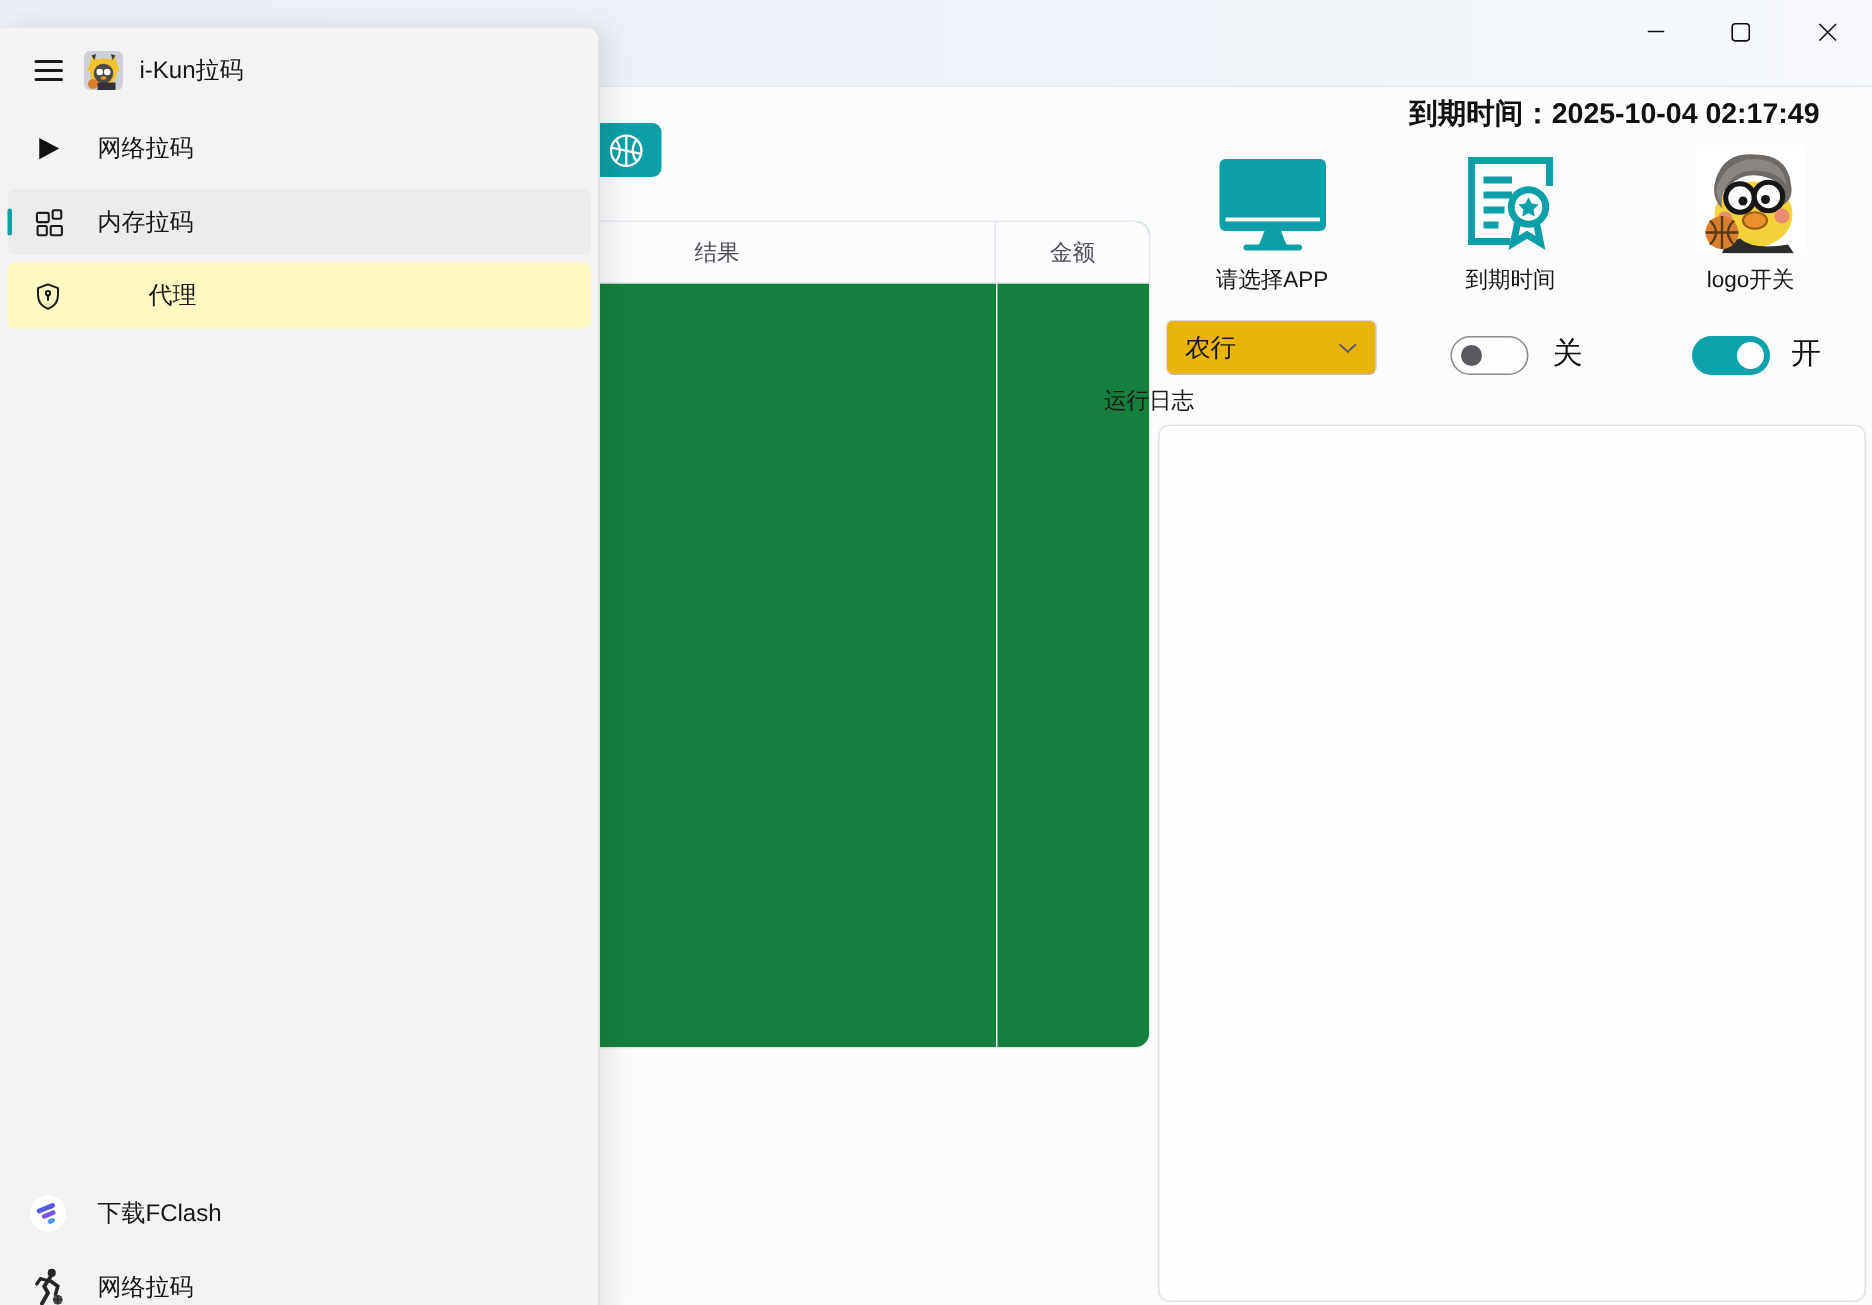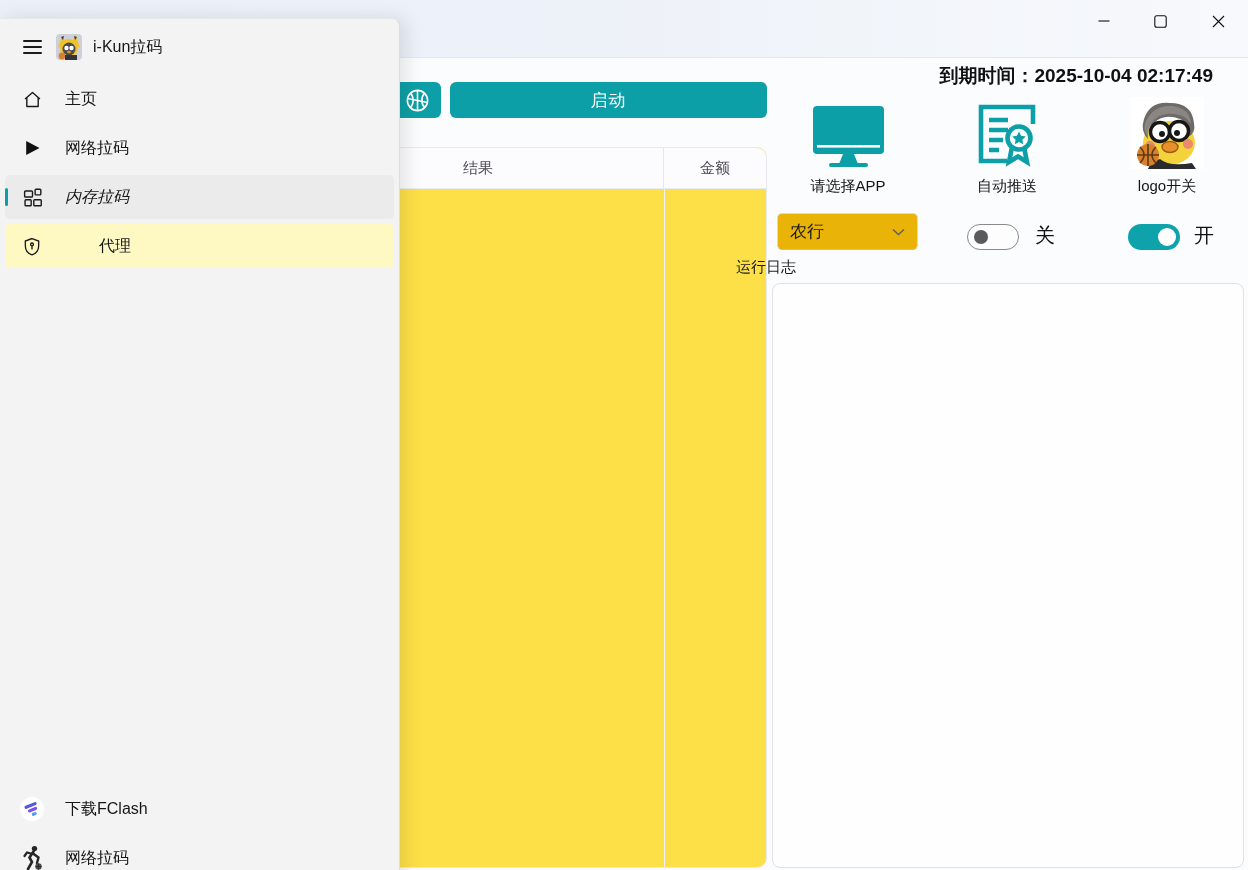--- a/index.html
+++ b/index.html
@@ -12,21 +12,21 @@
   .titlebar { position:absolute; left:0; top:0; width:1248px; height:58px;
     background:linear-gradient(90deg,#EBF0F8 0%,#EDF1F8 45%,#F7F9FC 100%);
     border-bottom:1px solid #E4E7EC; }
   .win-btn { position:absolute; top:0; width:46px; height:42px; display:flex; align-items:center; justify-content:center; background:transparent; border:none; cursor:pointer; }
   .win-btn svg { display:block; }
 
   
   .icon-btn { position:absolute; left:393px; top:82px; width:48px; height:36px; background:#0D9FA7; border:none; border-radius:6px; display:flex; align-items:center; justify-content:center; cursor:pointer; }
   .start-btn { position:absolute; left:450px; top:82px; width:317px; height:36px; background:#0D9FA7; border:none; border-radius:6px; color:#fff; font-size:17px; display:flex; align-items:center; justify-content:center; cursor:pointer; letter-spacing:1px; }
 
-  .table { position:absolute; left:292px; top:147px; width:475px; height:721px; background:#fde047; border:1px solid #E8E9EE; border-radius:10px; overflow:hidden; }
+  .table { position:absolute; left:292px; top:147px; width:475px; height:552px; background:#15803d; border:1px solid #E8E9EE; border-radius:10px; overflow:hidden; }
   .table-header { display:flex; height:41px; background:#FCFCFE; border-bottom:1px solid #ECECF0; }
   .th { display:flex; align-items:center; justify-content:center; font-size:15px; color:#4C4C52; }
   .th-result { width:371px; border-right:1px solid #E6E6EB; }
   .th-amount { flex:1; }
   .table-body { position:relative; height:680px; }
   .col-divider { position:absolute; left:371px; top:0; bottom:0; width:1px; background:#F0F1F6; }
 
   
   .expiry { position:absolute; top:63px; left:770px; width:443px; text-align:right; font-size:19px; font-weight:600; color:#111; }
 
@@ -60,21 +60,21 @@
   .sb-header { display:flex; align-items:center; height:56px; padding-left:12px; }
   .hamburger { width:40px; height:36px; border:none; background:transparent; border-radius:5px; display:flex; flex-direction:column; justify-content:center; gap:4px; align-items:center; cursor:pointer; }
   .hamburger span { display:block; width:19px; height:2px; background:#1a1a1a; border-radius:1px; }
   .sb-appicon { width:26px; height:26px; margin-left:4px; border-radius:4px; overflow:hidden; flex:0 0 auto; }
   .sb-title { margin-left:11px; font-size:16px; color:#161616; }
 
   .sb-nav { padding:2px 5px 0 5px; }
   .sb-item { position:relative; display:flex; align-items:center; height:44px; margin-bottom:5px; border-radius:5px; cursor:pointer; padding-left:15px; }
   .sb-item .sbicon { width:24px; display:flex; justify-content:center; color:#1a1a1a; }
   .sb-item .sblabel { margin-left:21px; font-size:16px; color:#161616; }
-  .sb-item.selected { background:#EBEBEC;font-style:italic; }
+  .sb-item.selected { background:#EBEBEC; }
   .sb-item.hovered  { background:#fef9c3;gap:34px; }
   .sb-item .indicator { position:absolute; left:0; top:13px; width:3px; height:18px; border-radius:2px; background:#0D9FA7; }
 
   .sb-spacer { flex:1; }
   .sb-footer { padding:0 5px 6px 5px; }
 </style>
 </head>
 <body>
 
 <div class="window">
@@ -100,21 +100,20 @@
     <svg width="27" height="27" viewBox="0 0 24 24">
       <g fill="none" stroke="#fff" stroke-width="1.4">
         <circle cx="12" cy="12" r="9"></circle>
         <path d="M5.6 5.2 C9 9 9 15 5.4 18.6"></path>
         <path d="M18.4 5.2 C15 9 15 15 18.6 18.6"></path>
         <path d="M12 3 L12 21"></path>
         <path d="M3.2 10.2 L20.8 13.8"></path>
       </g>
     </svg>
   </button>
-  <button class="start-btn">启动</button>
 
   <div class="table">
     <div class="table-header">
       <div class="th th-result">结果</div>
       <div class="th th-amount">金额</div>
     </div>
     <div class="table-body">
       <div class="col-divider"></div>
     </div>
   </div>
@@ -138,21 +137,21 @@
       <svg width="64" height="66" viewBox="0 0 64 66">
         <g fill="none" stroke="#0D9FA7" stroke-width="4.6">
           <path d="M58 21 V4 H6 V58 H32"></path>
           <path d="M14 17 H33 M14 27 H33 M14 37 H28 M14 47 H24"></path>
           <circle cx="44" cy="35" r="11.5"></circle>
         </g>
         <path d="M44 28.5 l2.1 4.2 4.6.7 -3.3 3.3 .8 4.6 -4.2-2.2 -4.2 2.2 .8-4.6 -3.3-3.3 4.6-.7 z" fill="#0D9FA7"></path>
         <path d="M37 44 l-3 15 9-5.5 9 5.5 -3-15" fill="none" stroke="#0D9FA7" stroke-width="4.6"></path>
       </svg>
     </div>
-    <div class="flabel">自动推送</div>
+    <div class="flabel">到期时间</div>
   </div>
 
   <div class="feature feat-logo">
     <div class="ficon avatar-box">
       <svg width="74" height="72" viewBox="0 0 74 72">
         <rect width="74" height="72" fill="#ffffff"></rect>
         <ellipse cx="39" cy="46" rx="26" ry="22" fill="#F4D23C"></ellipse>
         <path d="M30 62 Q39 70 62 66 L66 72 L18 72 Q20 64 30 62" fill="#2b2b2b"></path>
         <path d="M14 22 Q20 4 40 6 Q62 6 64 26 Q66 36 58 40 Q60 26 50 22 Q34 16 24 26 Q16 30 18 42 Q10 34 14 22" fill="#6e6a68"></path>
         <path d="M16 24 Q24 8 42 9 Q60 11 61 27 Q56 18 44 17 Q28 15 21 27 Q17 32 18 40 Q12 32 16 24" fill="#8a8684"></path>
@@ -210,29 +209,20 @@
           <circle cx="15.5" cy="14" r="2.2" fill="#fff"></circle>
           <ellipse cx="13" cy="18" rx="2" ry="1.2" fill="#E8902A"></ellipse>
           <circle cx="6" cy="22" r="3.4" fill="#D9802F"></circle>
           <rect x="9" y="21" width="12" height="5" fill="#33323a"></rect>
         </svg>
       </div>
       <div class="sb-title">i-Kun拉码</div>
     </div>
 
     <div class="sb-nav">
-      <div class="sb-item">
-        <span class="sbicon">
-          <svg width="21" height="21" viewBox="0 0 24 24" fill="none" stroke="#1a1a1a" stroke-width="1.6" stroke-linejoin="round">
-              <path d="M3.5 11.5 L12 4 L20.5 11.5"></path>
-              <path d="M5.5 10 V20 H18.5 V10"></path>
-            </svg>
-        </span>
-        <span class="sblabel">主页</span>
-      </div>
 
       <div class="sb-item">
         <span class="sbicon">
           <svg width="20" height="20" viewBox="0 0 24 24">
               <path d="M5 3.5 L21 12 L5 20.5 Z" fill="#111"></path>
             </svg>
         </span>
         <span class="sblabel">网络拉码</span>
       </div>
 

